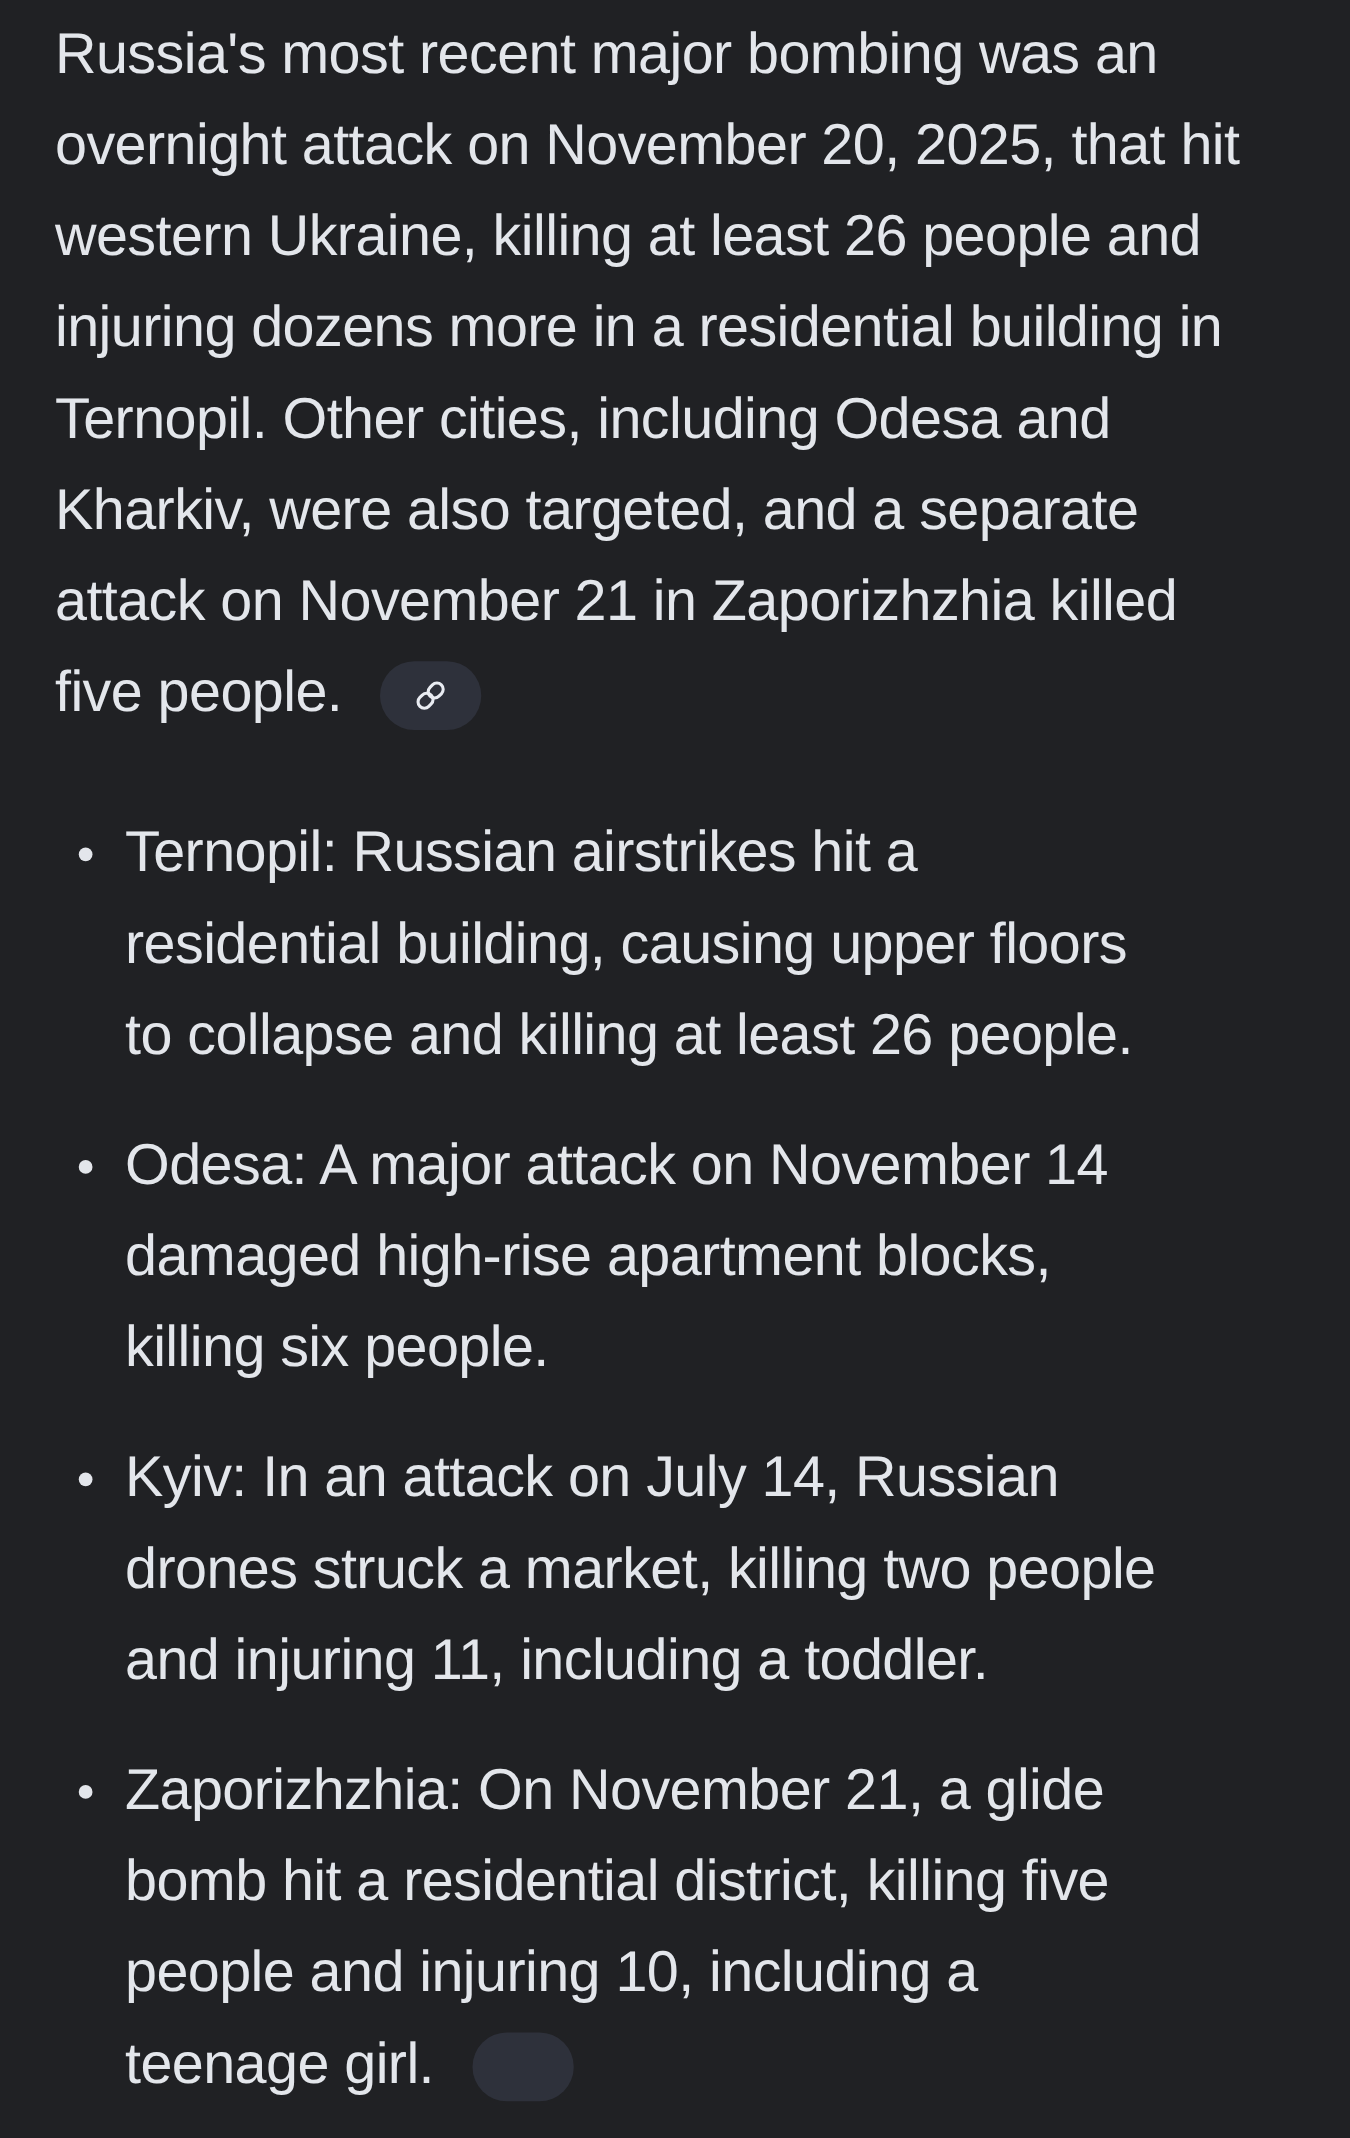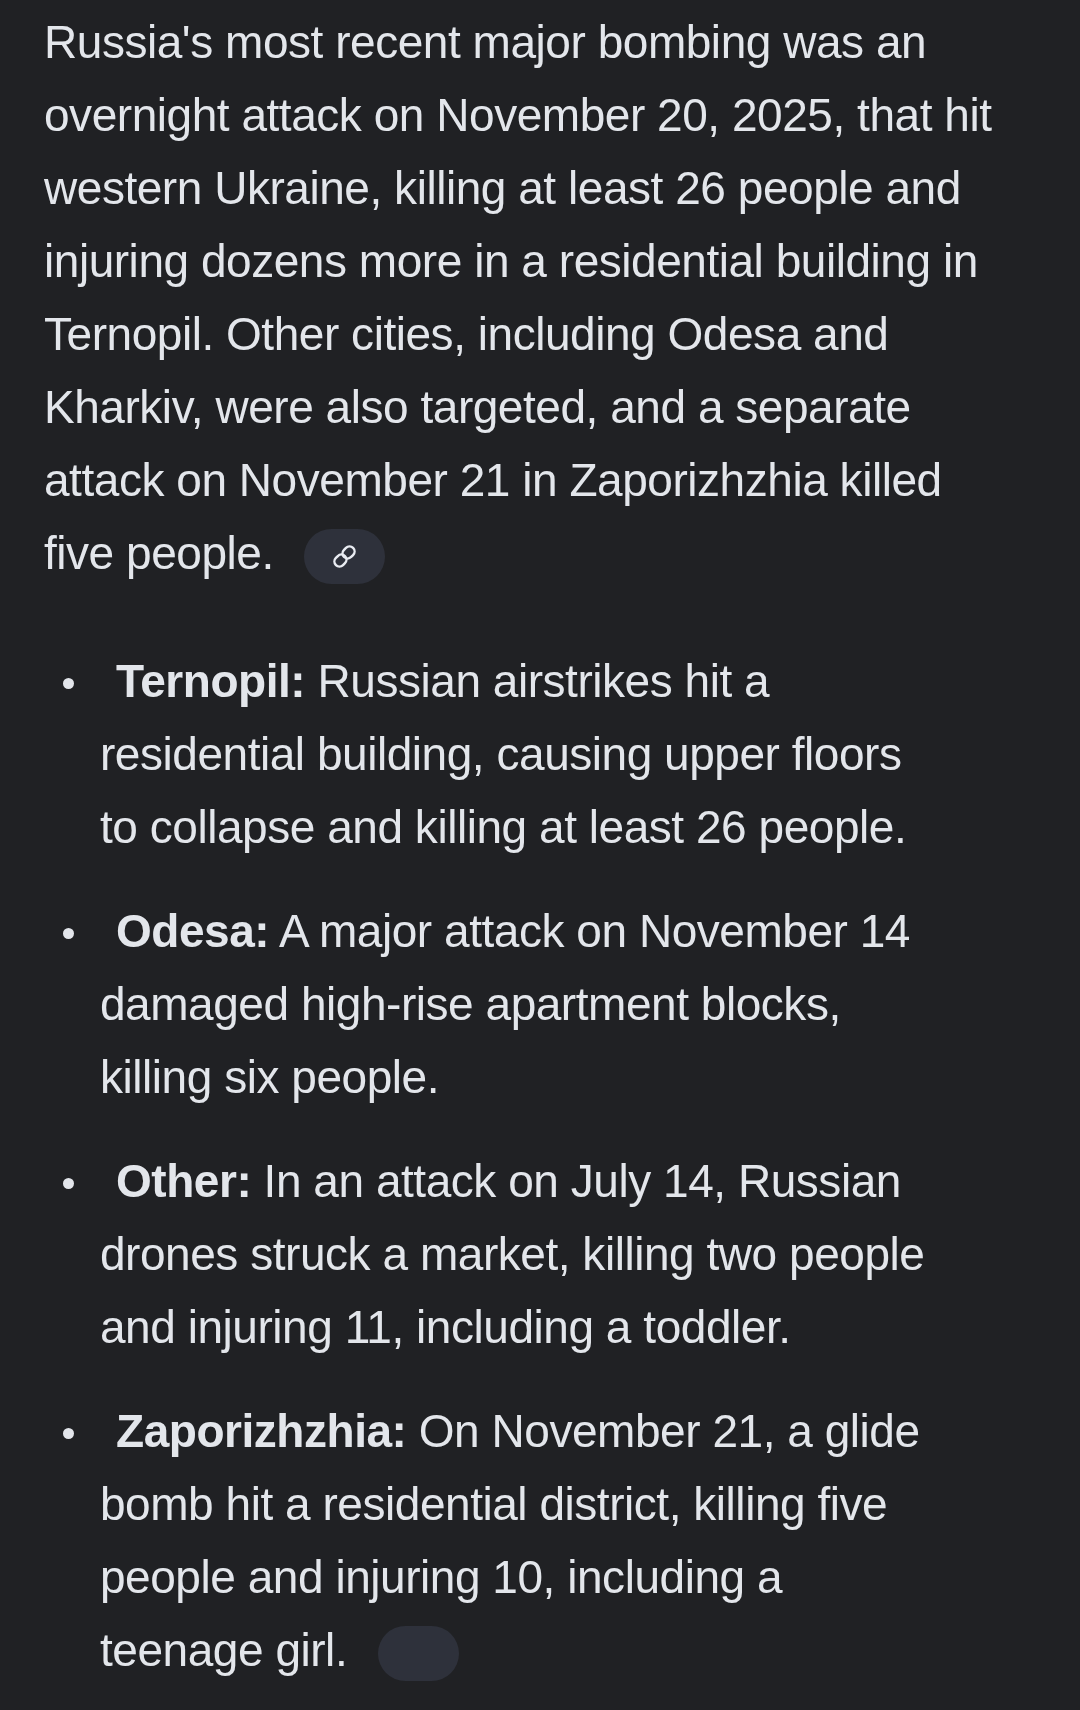--- a/index.html
+++ b/index.html
@@ -41,22 +41,21 @@
   .bullet-dot{
     position:absolute;
     left:19px;
     top:33px;
     width:11px;
     height:11px;
     border-radius:50%;
     background:var(--text);
   }
   .bullet-label{
-    font-weight:700;
-    margin-left:16px;
+    font-weight:400;
   }
   .chip{
     display:inline-flex;
     align-items:center;
     justify-content:center;
     width:81px;
     height:55px;
     border-radius:28px;
     background:var(--chip-bg);
     border:none;
@@ -96,21 +95,21 @@
     </li>
 
     <li>
       <span class="bullet-dot"></span>
       <b class="bullet-label">Odesa:</b>
       <span>A major attack on November 14 damaged high-rise apartment blocks, killing six people.</span>
     </li>
 
     <li>
       <span class="bullet-dot"></span>
-      <b class="bullet-label">Other:</b>
+      <b class="bullet-label">Kyiv:</b>
       <span>In an attack on July 14, Russian drones struck a market, killing two people and injuring 11, including a toddler.</span>
     </li>
 
     <li>
       <span class="bullet-dot"></span>
       <b class="bullet-label">Zaporizhzhia:</b>
       <span>On November 21, a glide bomb hit a residential district, killing five people and injuring 10, including a teenage girl.</span>
       <button class="chip">
         
       </button>

